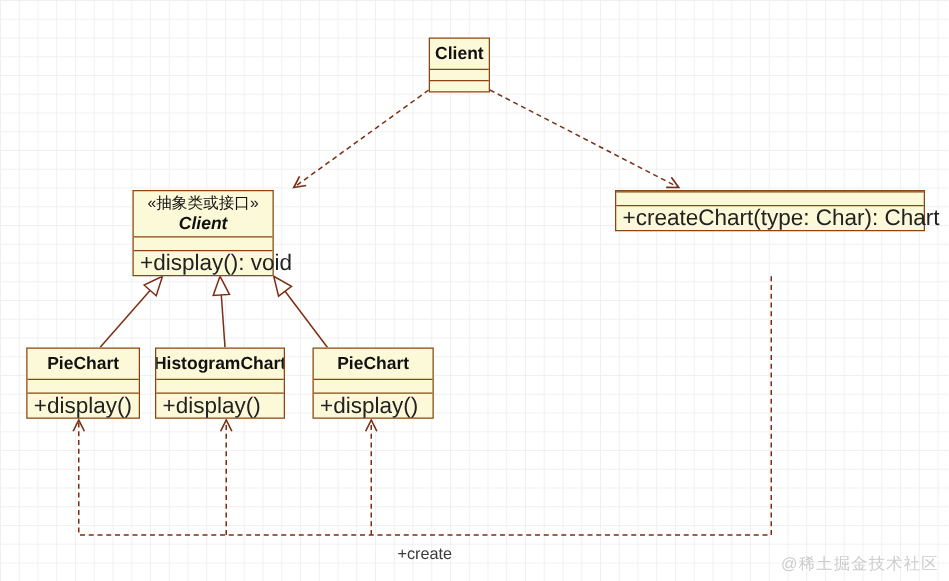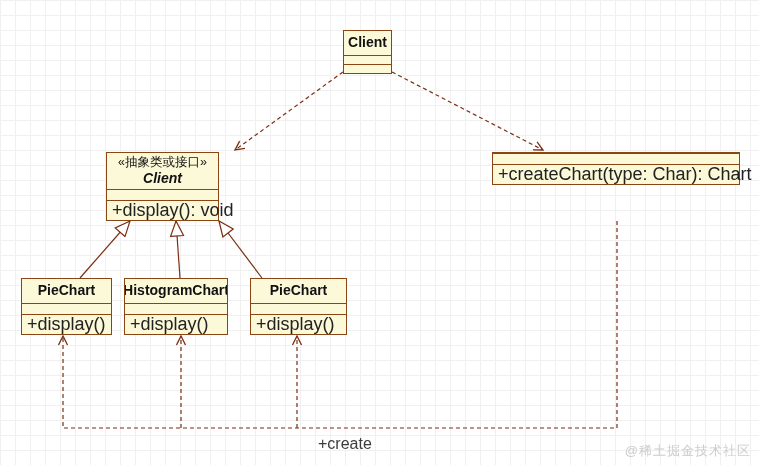--- a/index.html
+++ b/index.html
@@ -29,21 +29,21 @@
   .stereotype{font-size:12.5px;color:#111;white-space:nowrap;}
   .cname{font-size:14px;font-weight:bold;color:#111;white-space:nowrap;}
   .cname.italic{font-style:italic;}
   .attrs{border-top:1px solid var(--box-border,#8b4513);}
   .methods{
     border-top:1px solid var(--box-border,#8b4513);
     display:flex;flex-direction:column;justify-content:center;
   }
   .method{font-size:18px;color:#222;padding-left:5px;white-space:nowrap;}
   .method.underline{}
-  .edge-label{position:absolute;font-size:16px;color:var(--label-color,#3b3b3b);white-space:nowrap;}
+  .edge-label{position:absolute;font-size:13px;color:var(--label-color,#3b3b3b);white-space:nowrap;}
   .watermark{
     position:absolute;right:8px;bottom:5px;
     font-size:13px;color:var(--watermark-color,#cccccc);
     letter-spacing:1px;white-space:nowrap;
   }
 </style>
 </head>
 <body>
 
 <div class="canvas" style="--box-fill: #fcf9d8; --box-border: #8b4513; --label-color: #3b3b3b; --watermark-color: #cccccc;">

